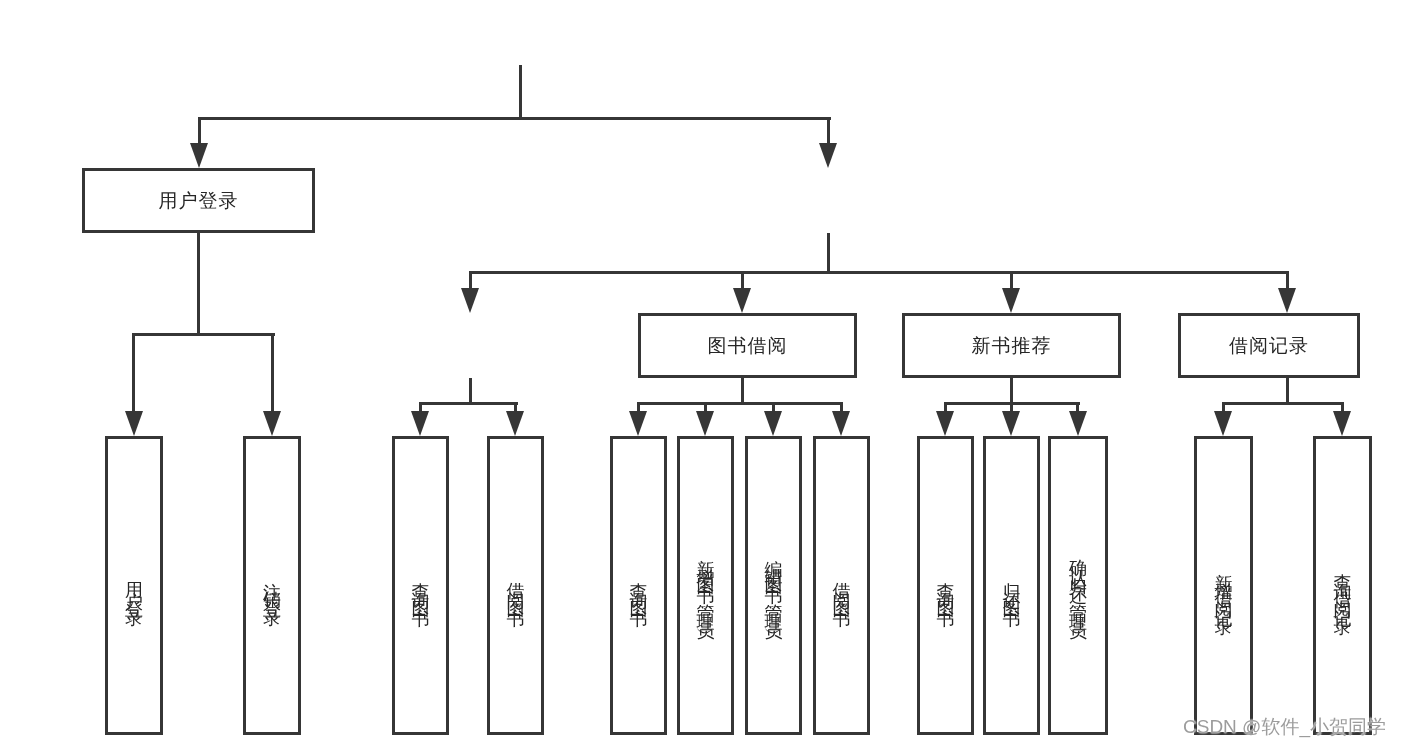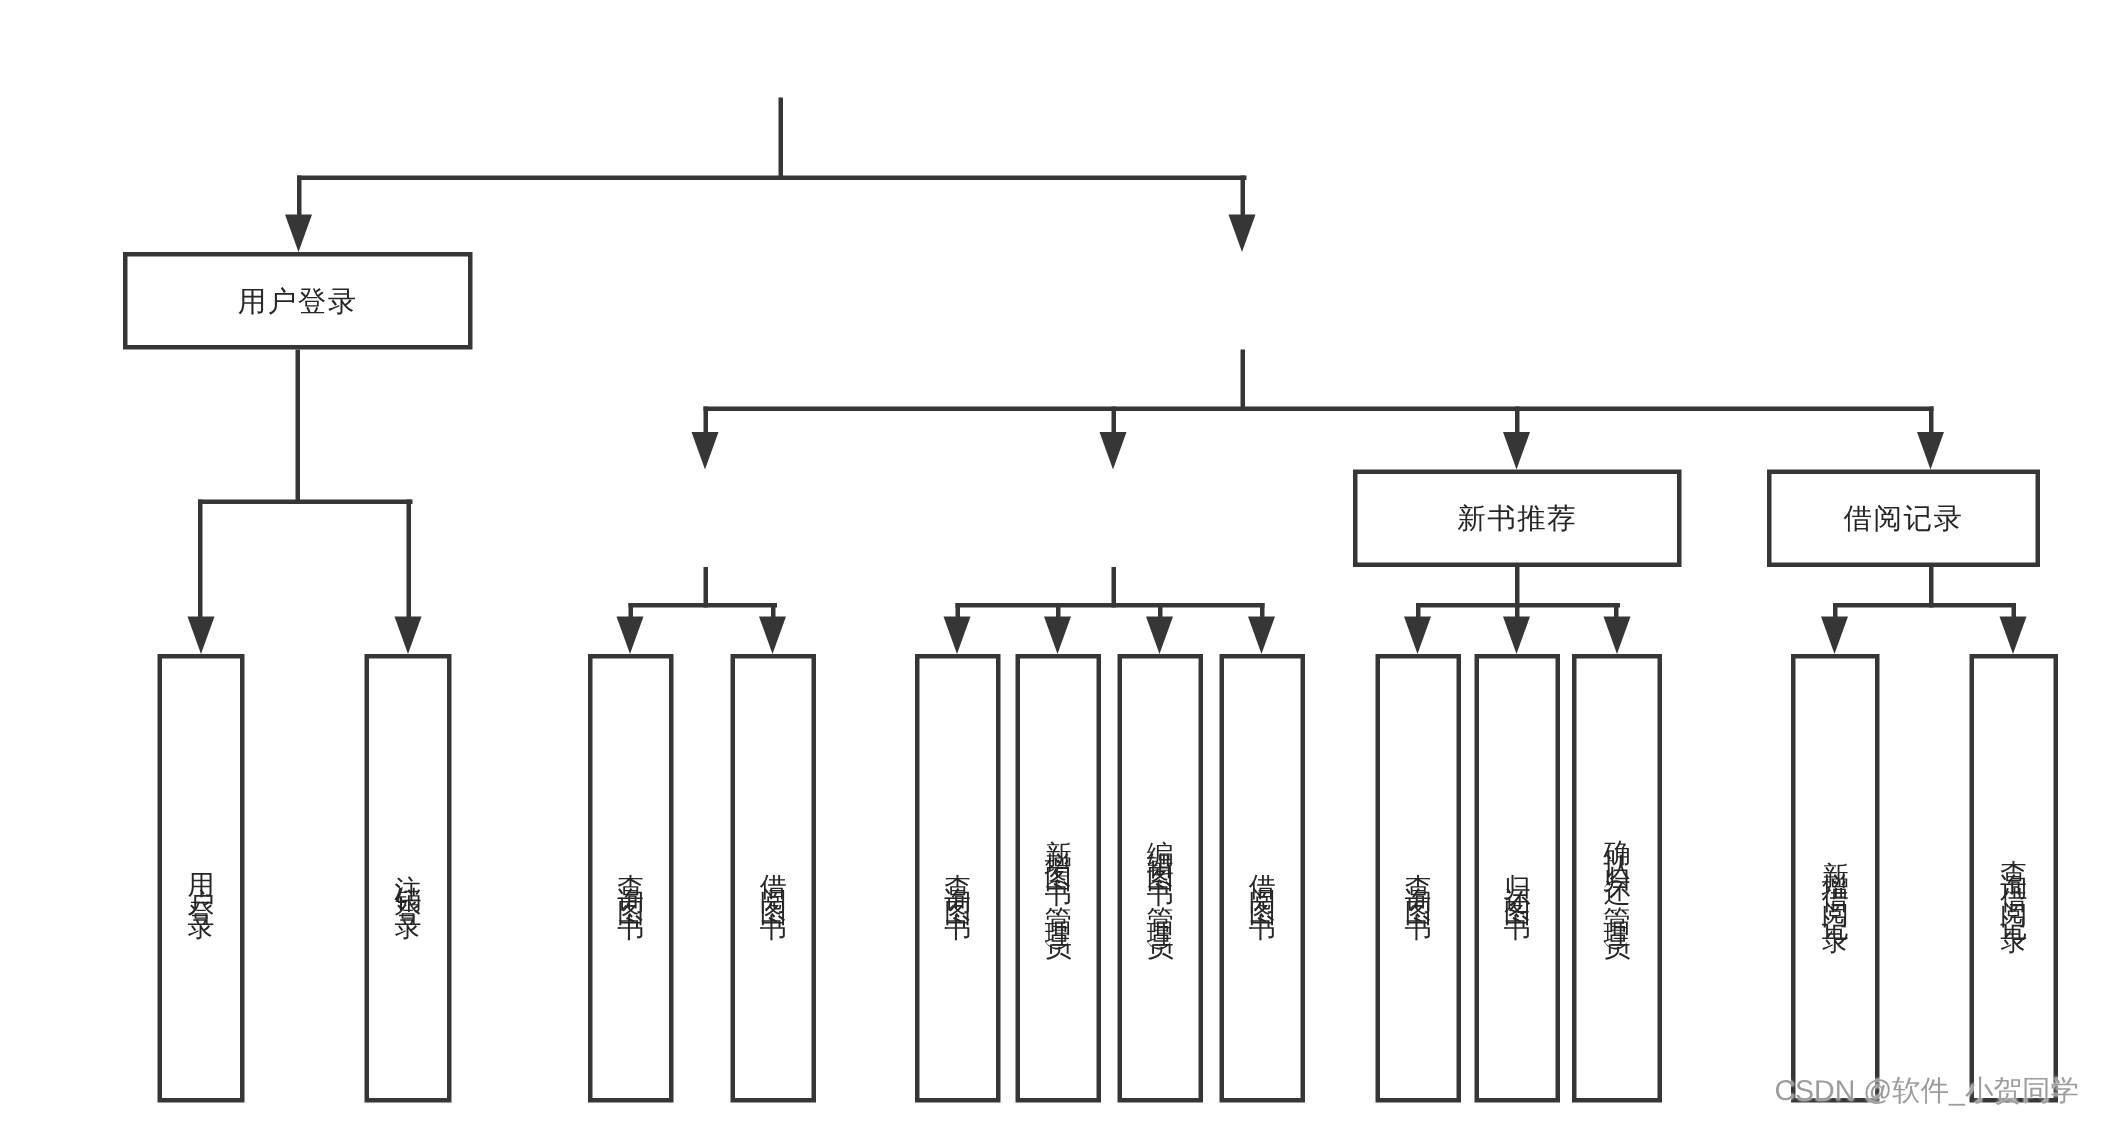--- a/index.html
+++ b/index.html
@@ -50,20 +50,23 @@
 </head>
 <body>
 
 <div id="canvas">
 
 
   <div class="box b-ul2">
     <span class="hlbl">用户登录</span>
   </div>
 
+  <div class="box b-bb">
+    <span class="hlbl">图书借阅</span>
+  </div>
   <div class="box b-cb">
     <span class="hlbl">新书推荐</span>
   </div>
   <div class="box b-br">
     <span class="hlbl">借阅记录</span>
   </div>
 
   <div class="box leaf b-l1">
     <span class="vlbl">用户登录</span>
   </div>

